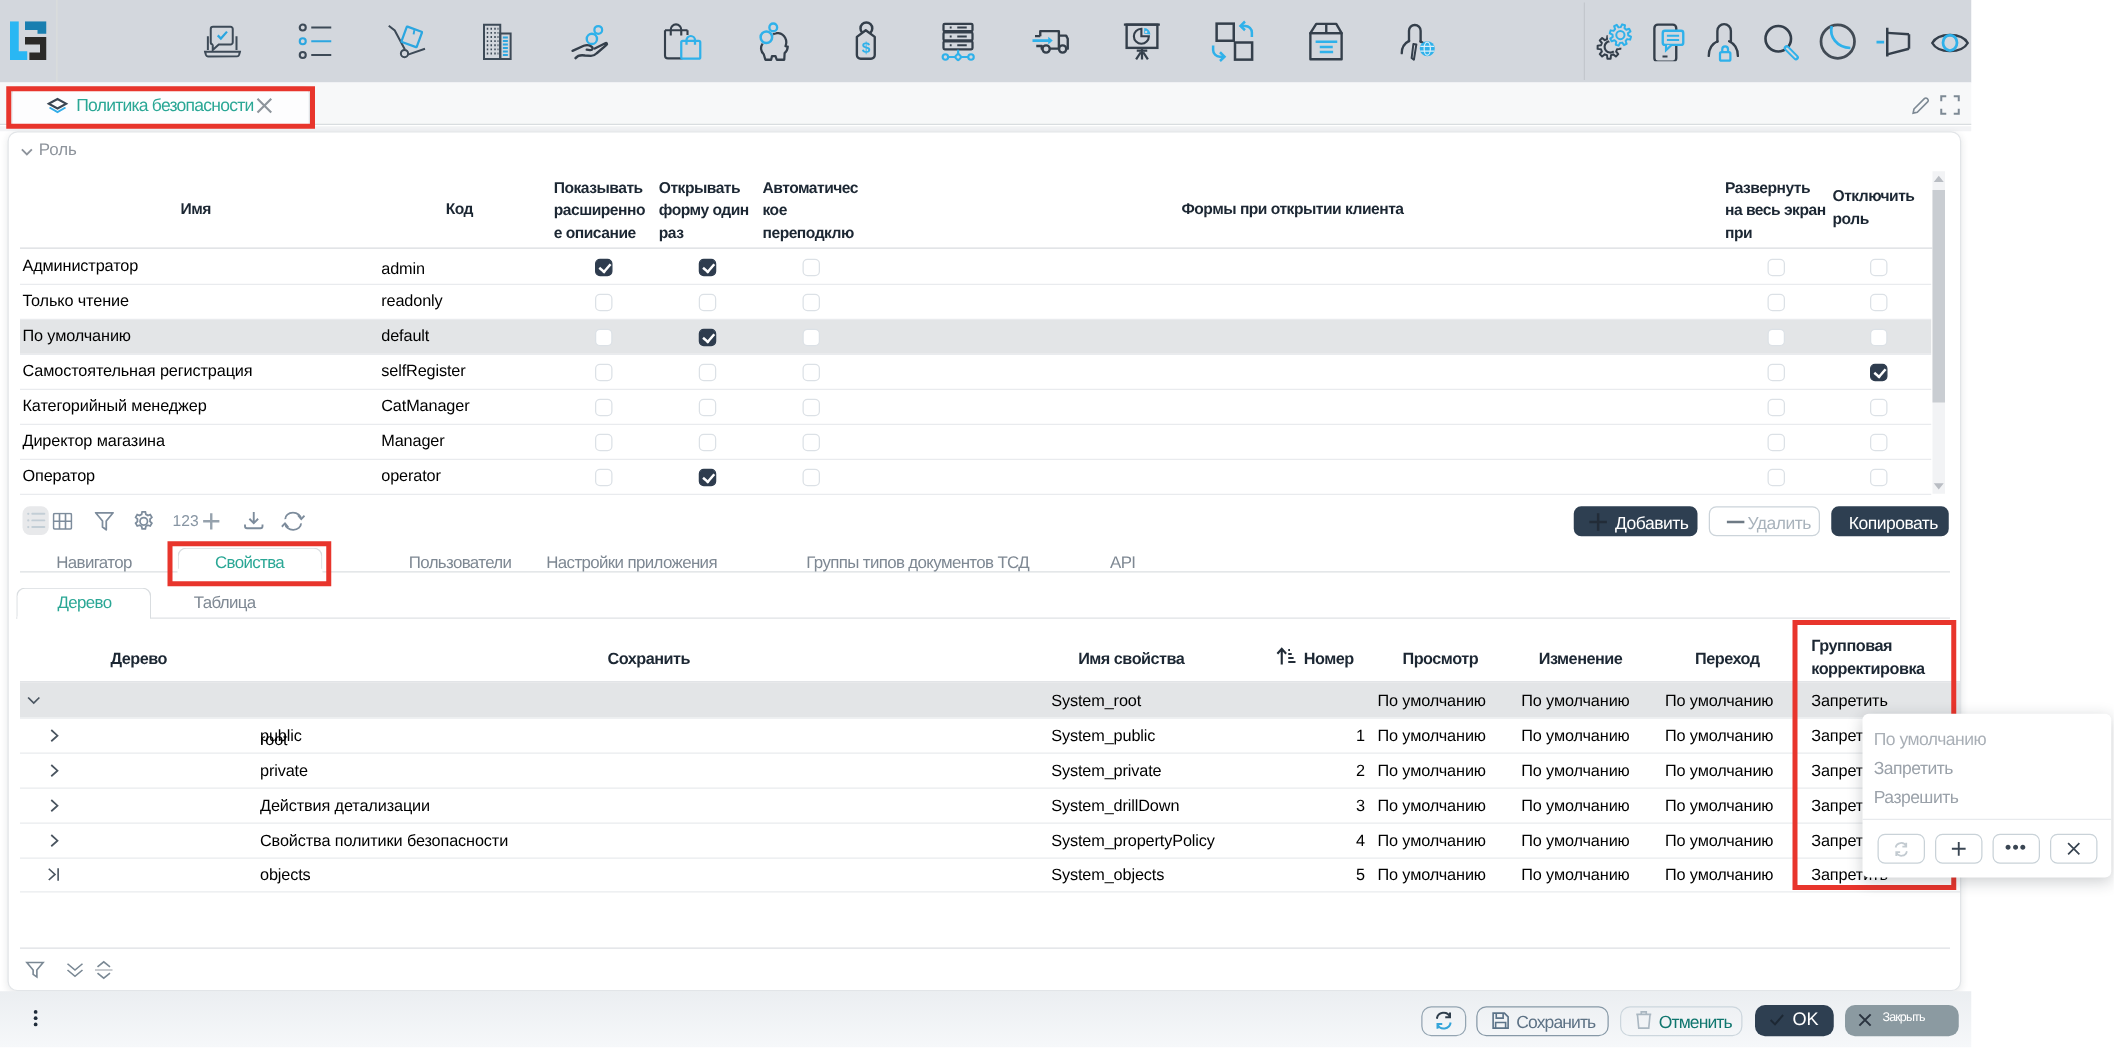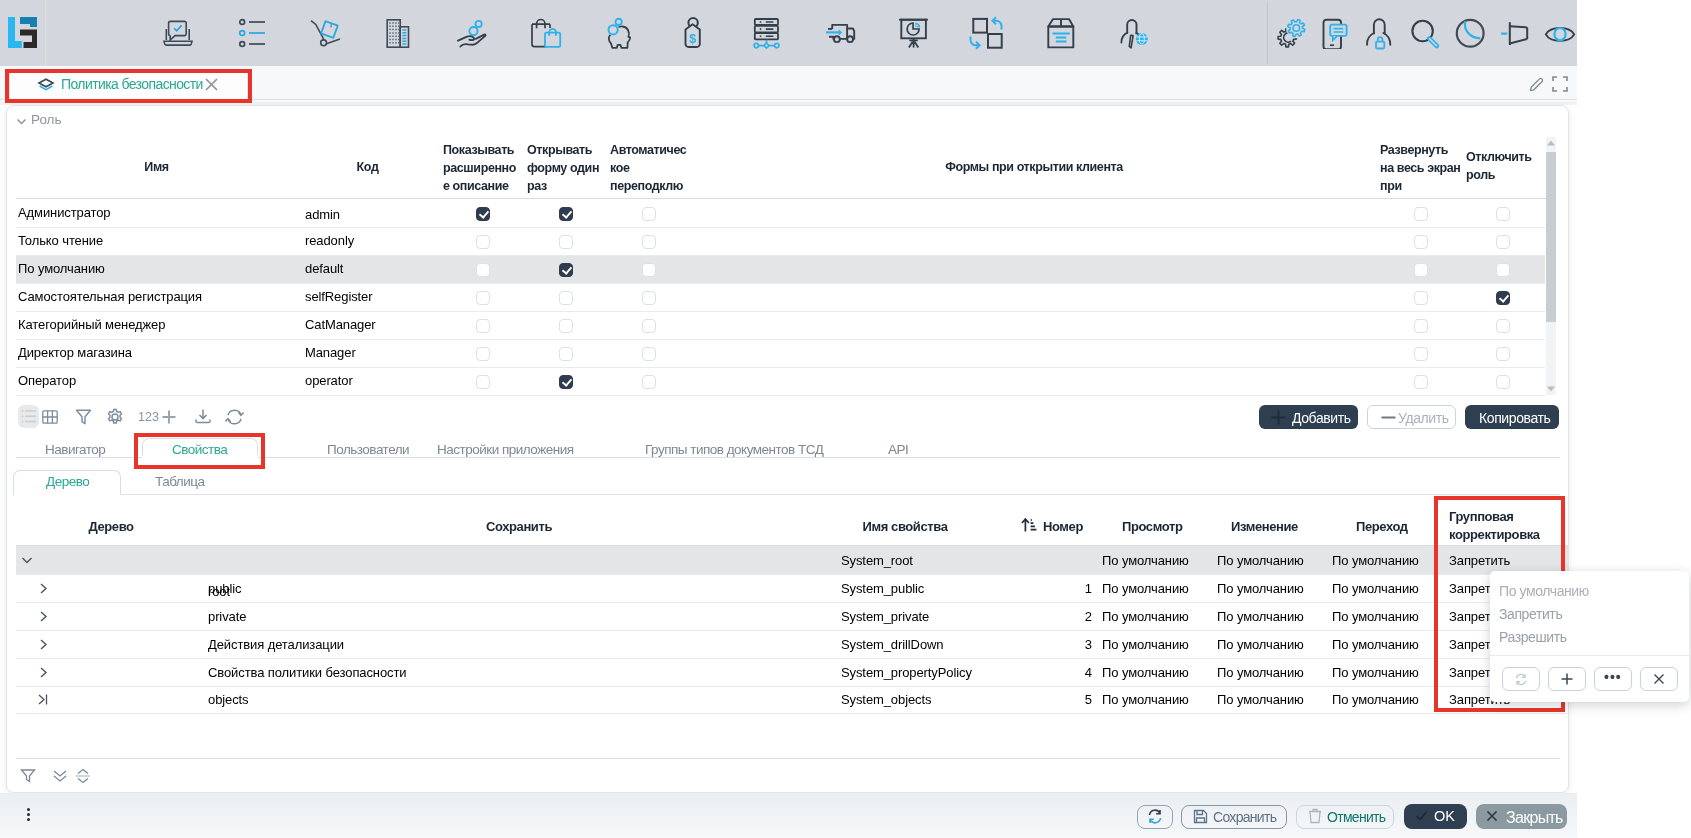--- a/index.html
+++ b/index.html
@@ -603,21 +603,21 @@
   <div class="abs" style="left:1404px;top:804px;width:63px;height:25px;background:#2e3f51;border-radius:8px;"></div>
   <svg class="abs" style="left:1415px;top:810px" width="13" height="12" viewBox="0 0 13 12">
     <path d="M1.5 6 L5 9.5 L11.5 2" fill="none" stroke="#1d2834" stroke-width="1.6"></path>
   </svg>
   <div class="abs" style="left:1434px;top:808px;font-size:14.5px;color:#fff;">OK</div>
 
   <div class="abs" style="left:1476px;top:804px;width:91px;height:25px;background:#8b9aa1;border-radius:8px;"></div>
   <svg class="abs" style="left:1486px;top:810px" width="12" height="12" viewBox="0 0 12 12">
     <path d="M1.5 1.5 L10.5 10.5 M10.5 1.5 L1.5 10.5" stroke="#2b3440" stroke-width="1.6"></path>
   </svg>
-  <div class="abs" style="left:1506px;top:809px;font-size:16px;letter-spacing:-0.7px;color:#fff;">Закрыть</div>
+  <div class="abs" style="left:1506px;top:809px;font-size:10px;letter-spacing:-0.7px;color:#fff;">Закрыть</div>
 </div>
 
 <div class="redbox" style="left:5px;top:69px;width:247px;height:34px;"></div>
 <div class="redbox" style="left:134px;top:433px;width:131px;height:36px;"></div>
 <div class="redbox" style="left:1434px;top:496px;width:131px;height:216px;"></div>
 
 <div id="popup">
   <div class="abs" style="left:1490px;top:571px;width:199px;height:131px;background:#fff;border-radius:5px;box-shadow:0 3px 12px rgba(30,40,50,.22);z-index:50;"></div>
   <div class="abs" style="left:1499px;top:583px;font-size:14px;letter-spacing:-0.4px;color:#a9afb6;z-index:51;">По умолчанию</div>
   <div class="abs" style="left:1499px;top:606px;font-size:14px;letter-spacing:-0.4px;color:#9aa1a9;z-index:51;">Запретить</div>

